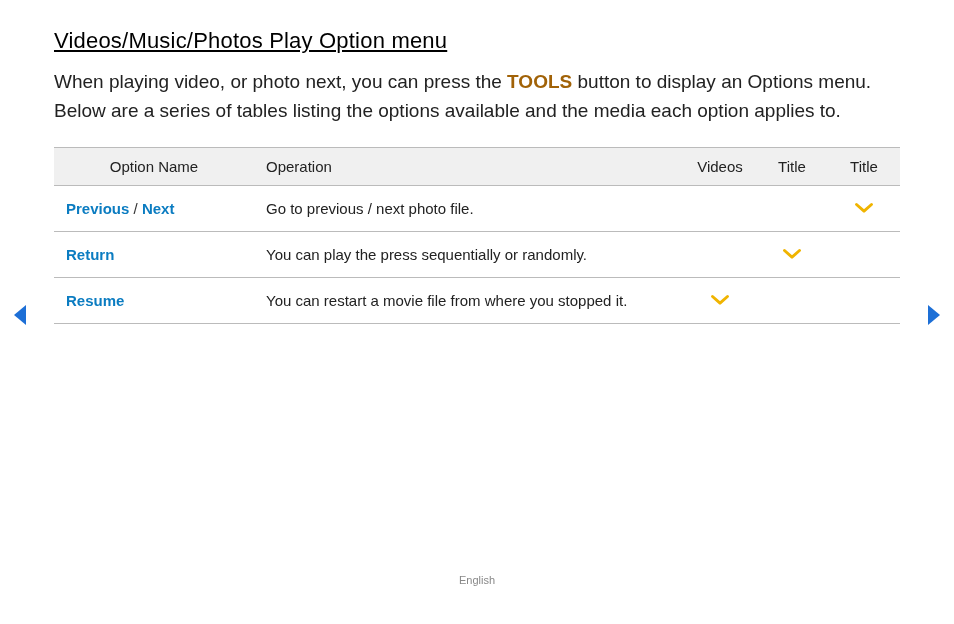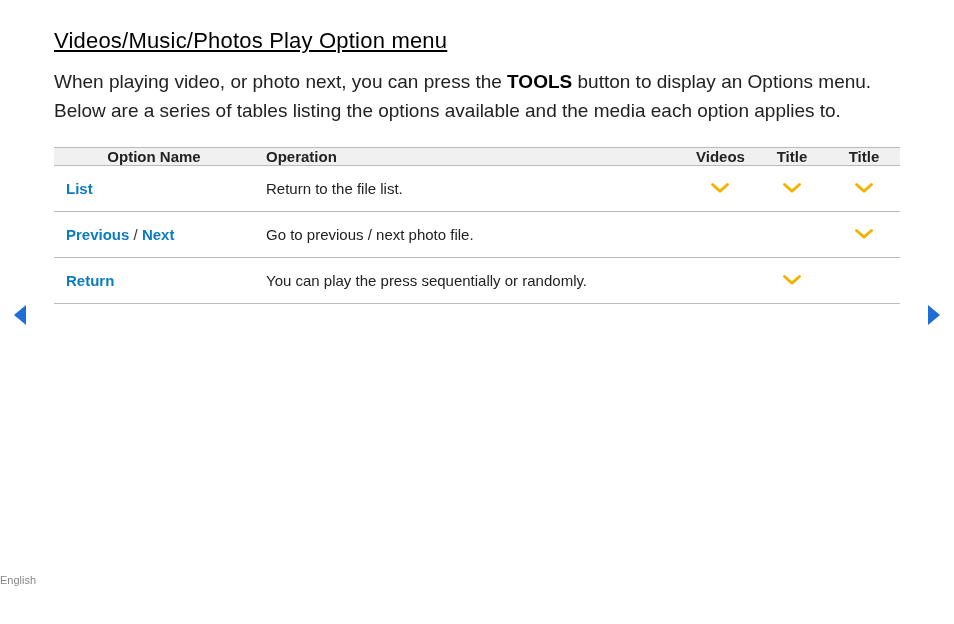--- a/index.html
+++ b/index.html
@@ -1,36 +1,36 @@
 <!DOCTYPE html>
 <html><head>
 <meta charset="utf-8">
 <style>
   * { box-sizing: border-box; margin: 0; padding: 0; }
   html, body { width: 954px; height: 624px; font-family: Arial, Helvetica, sans-serif; background: #fff; color: #000; }
   .page { position: relative; width: 954px; height: 612px; padding: 28px 54px 0 54px; }
   .title { font-size: 22px; font-weight: 400; text-decoration: underline; margin-bottom: 14px; letter-spacing: 0.2px; }
   .intro { font-size: 19px; line-height: 1.5; font-weight: 300; color: #222; margin-bottom: 22px; }
-  .intro .tools { font-weight: 700; color: #000000; }
+  .intro .tools { font-weight: 700; color: #a16207; }
   table { width: 100%; border-collapse: collapse; table-layout: fixed; font-size: 15px; }
-  thead th { background: #f0f0f0; font-weight: 700; color: #222; border-top: 1px solid #bbb; border-bottom: 1px solid #bbb; padding: 0 12px; text-align: left; margin-top: 9px; }
+  thead th { background: #f0f0f0; font-weight: 400; color: #222; border-top: 1px solid #bbb; border-bottom: 1px solid #bbb; padding: 10px 12px; text-align: left; margin-top: 9px; }
   thead th.center { text-align: center; }
   tbody td { border-bottom: 1px solid #bbb; padding: 14px 12px; vertical-align: middle; font-weight: 300; color: #222; }
   tbody td.opt { color: #0b7cc1; font-weight: 700; font-size: 15px; }
   tbody td.opt .sep { color: #333; font-weight: 400; }
   tbody td.center { text-align: center; }
   .col-name { width: 200px; }
   .col-op { width: auto; }
   .col-media { width: 72px; }
   .check svg { width: 20px; height: 14px; display: inline-block; }
   .nav-left, .nav-right { position: absolute; top: 303px; }
   .nav-left { left: 12px; }
   .nav-right { right: 12px; }
   .nav-left svg, .nav-right svg { width: 18px; height: 24px; display: block; }
-  .footer { position: absolute; bottom: 26px; width: 100%; left: 0; font-size: 11px; color: #888; }
+  .footer { position: absolute; bottom: 26px; width: 100%; left: 0; text-align: center; font-size: 11px; color: #888; }
 </style>
 </head>
 <body>
 
 <div class="page">
   <h1 class="title">Videos/Music/Photos Play Option menu</h1>
 
   <p class="intro">
     <span>When playing video, or photo next, you can press the </span><span class="tools">TOOLS</span><span> button to display an Options menu. Below are a series of tables listing the options available and the media each option applies to.</span>
   </p>
@@ -47,48 +47,44 @@
       <tr>
         <th class="center">Option Name</th>
         <th>Operation</th>
         <th class="center">Videos</th>
         <th class="center">Title</th>
         <th class="center">Title</th>
       </tr>
     </thead>
     <tbody id="tbody">
         <tr>
-          <td class="opt"><span>List</span></td>
-          <td>Return to the file list.</td>
-          <td class="center"><span class="check"><svg viewBox="0 0 24 16">
-                <polyline points="3,5 12,13 21,5" fill="none" stroke="#f0b400" stroke-width="3.5" stroke-linecap="round" stroke-linejoin="round"></polyline>
-              </svg></span></td>
-          <td class="center"><span class="check"><svg viewBox="0 0 24 16">
-                <polyline points="3,5 12,13 21,5" fill="none" stroke="#f0b400" stroke-width="3.5" stroke-linecap="round" stroke-linejoin="round"></polyline>
-              </svg></span></td>
-          <td class="center"><span class="check"><svg viewBox="0 0 24 16">
-                <polyline points="3,5 12,13 21,5" fill="none" stroke="#f0b400" stroke-width="3.5" stroke-linecap="round" stroke-linejoin="round"></polyline>
-              </svg></span></td>
-        </tr>
-        <tr>
           <td class="opt"><span>Previous</span><span class="sep"> / </span><span>Next</span></td>
           <td>Go to previous / next photo file.</td>
           <td class="center"></td>
           <td class="center"></td>
           <td class="center"><span class="check"><svg viewBox="0 0 24 16">
                 <polyline points="3,5 12,13 21,5" fill="none" stroke="#f0b400" stroke-width="3.5" stroke-linecap="round" stroke-linejoin="round"></polyline>
               </svg></span></td>
         </tr>
         <tr>
           <td class="opt"><span>Return</span></td>
           <td>You can play the press sequentially or randomly.</td>
           <td class="center"></td>
           <td class="center"><span class="check"><svg viewBox="0 0 24 16">
                 <polyline points="3,5 12,13 21,5" fill="none" stroke="#f0b400" stroke-width="3.5" stroke-linecap="round" stroke-linejoin="round"></polyline>
               </svg></span></td>
+          <td class="center"></td>
+        </tr>
+        <tr>
+          <td class="opt"><span>Resume</span></td>
+          <td>You can restart a movie file from where you stopped it.</td>
+          <td class="center"><span class="check"><svg viewBox="0 0 24 16">
+                <polyline points="3,5 12,13 21,5" fill="none" stroke="#f0b400" stroke-width="3.5" stroke-linecap="round" stroke-linejoin="round"></polyline>
+              </svg></span></td>
+          <td class="center"></td>
           <td class="center"></td>
         </tr>
       </tbody>
   </table>
 
   <div class="nav-left">
     <span>
       <svg viewBox="0 0 18 24">
           <polygon points="14,2 14,22 2,12" fill="#1d6fd6"></polygon>
         </svg>

